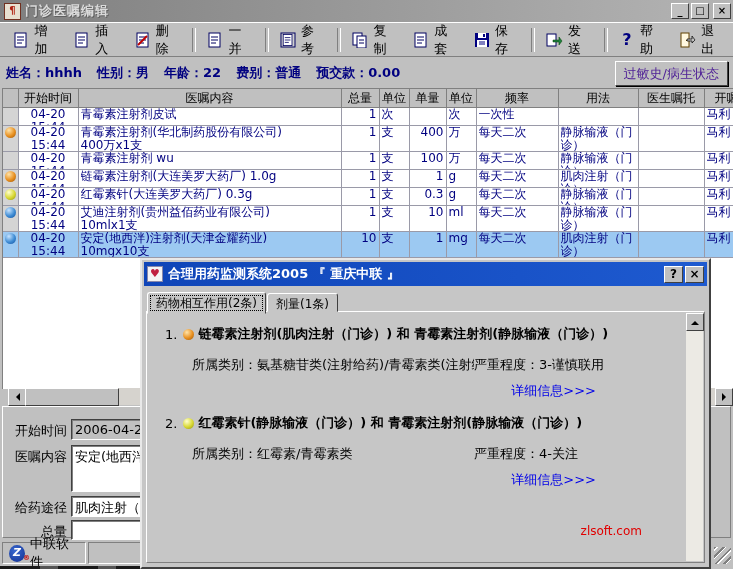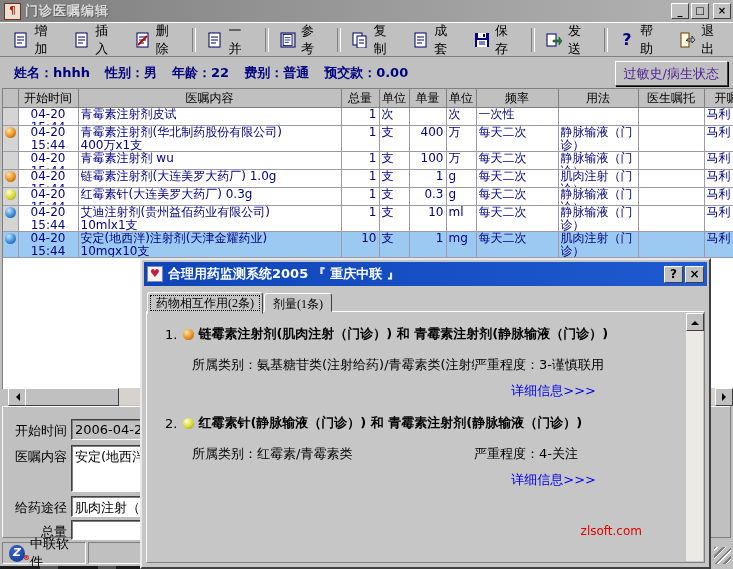--- a/index.html
+++ b/index.html
@@ -24,21 +24,21 @@
   
   .toolbar{position:absolute;left:0;top:22px;width:733px;height:35px;background:#C0C0C0;
     border-top:1px solid #FFFFFF;border-bottom:1px solid #808080;display:flex;align-items:center;padding-left:6px;box-sizing:border-box;}
   .tbtn{display:flex;align-items:center;gap:5px;padding:4px 7px;font-size:13px;color:#000;cursor:default;}
   .tsep{width:2px;height:24px;margin:0 4px;border-left:1px solid #808080;border-right:1px solid #FFFFFF;}
   .ticon{width:17px;height:17px;display:inline-flex;align-items:center;justify-content:center;}
   .qmark{color:#000080;font-size:16px;font-weight:bold;}
 
   
   .patientbar{position:absolute;left:0;top:57px;width:733px;height:31px;display:flex;align-items:center;
-    padding-left:14px;box-sizing:border-box;background:#C0C0C0;}
+    padding-left:6px;box-sizing:border-box;background:#C0C0C0;}
   .pfield{font-size:13px;font-weight:bold;color:#000080;margin-right:15px;white-space:nowrap;}
   .allergy-btn{position:absolute;right:5px;top:4px;height:23px;padding:0 8px;font-size:13px;color:#4c1d95;
     display:flex;align-items:center;box-shadow:1px 1px 0 #000;}
 
   
   .tablewrap{position:absolute;left:2px;top:88px;width:731px;height:300px;background:#FFFFFF;
     border-left:1px solid #808080;border-top:1px solid #808080;overflow:hidden;}
   table.orders{border-collapse:collapse;table-layout:fixed;width:746px;}
   table.orders th{background:#C0C0C0;color:#000;font-weight:normal;font-size:12px;height:18px;
     border-right:1px solid #808080;border-bottom:1px solid #808080;padding:0;white-space:nowrap;overflow:hidden;}
@@ -90,21 +90,21 @@
   .dialog{position:absolute;left:140px;top:258px;width:571px;height:311px;background:#C6C6C6;
     border:2px solid;border-color:#E8E8E8 #404040 #404040 #E8E8E8;box-sizing:border-box;z-index:10;}
   .dtitle{position:absolute;left:2px;top:2px;right:2px;height:24px;
     background:linear-gradient(to right,#0F45B8,#1E5AD0);display:flex;align-items:center;padding:0 3px;box-sizing:border-box;}
   .dicon{width:16px;height:16px;background:#F4F4F4;border:1px solid #8888AA;color:#C02040;
     font-size:11px;line-height:14px;text-align:center;margin-right:5px;box-sizing:border-box;}
   .dtext{color:#FFFFFF;font-size:13px;font-weight:bold;flex:1;white-space:nowrap;overflow:hidden;}
   .dbtn{width:19px;height:17px;margin-left:2px;font-size:12px;font-weight:bold;line-height:15px;text-align:center;color:#000;box-sizing:border-box;}
   .tabs{position:absolute;left:5px;top:31px;height:21px;display:flex;align-items:flex-end;z-index:2;}
   .tab{font-size:12px;color:#000;padding:2px 8px 3px 8px;background:#C6C6C6;
-    border:1px solid;border-color:#FFFFFF #404040 #C6C6C6 #FFFFFF;border-radius:3px 3px 0 0;margin-right:1px;height:19px;box-sizing:border-box;white-space:nowrap;font-family:Liberation Serif, serif;}
+    border:1px solid;border-color:#FFFFFF #404040 #C6C6C6 #FFFFFF;border-radius:3px 3px 0 0;margin-right:1px;height:19px;box-sizing:border-box;white-space:nowrap;}
   .tab.active{height:22px;margin-bottom:-2px;position:relative;z-index:3;outline:1px dotted #000;outline-offset:-4px;}
   .dcontent{position:absolute;left:4px;right:4px;top:51px;bottom:4px;background:#C6C6C6;
     border:1px solid;border-color:#FFFFFF #808080 #808080 #FFFFFF;overflow:hidden;}
   .item{margin:0 30px 0 18px;}
   .ititle{display:flex;align-items:center;gap:4px;font-size:13px;font-weight:bold;color:#000;margin-top:13px;white-space:nowrap;overflow:hidden;}
   .inum{font-weight:normal;margin-right:2px;}
   .iline2{display:flex;margin:13px 0 0 27px;font-size:13px;color:#000;white-space:nowrap;}
   .icat{width:282px;overflow:hidden;}
   .ilink{text-align:right;padding-right:78px;margin-top:8px;font-size:13px;color:#0000E8;}
   .watermark{position:absolute;right:62px;bottom:24px;color:#E00000;font-size:12px;}

